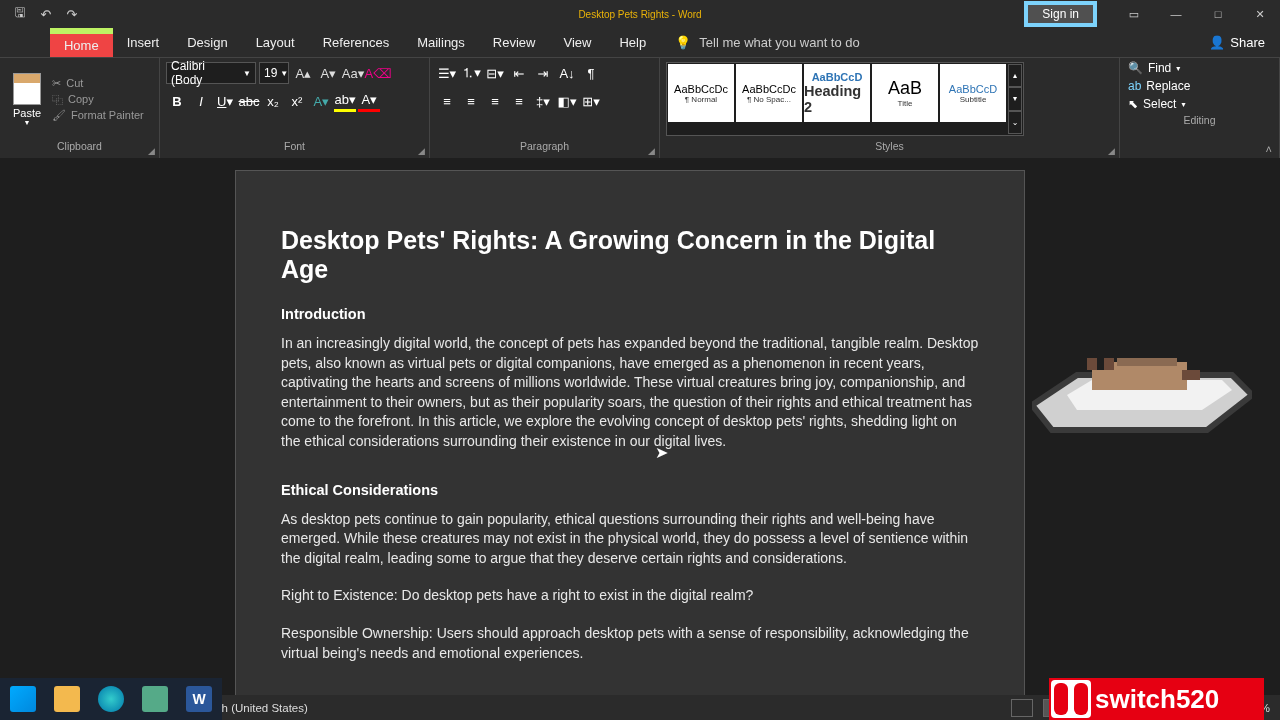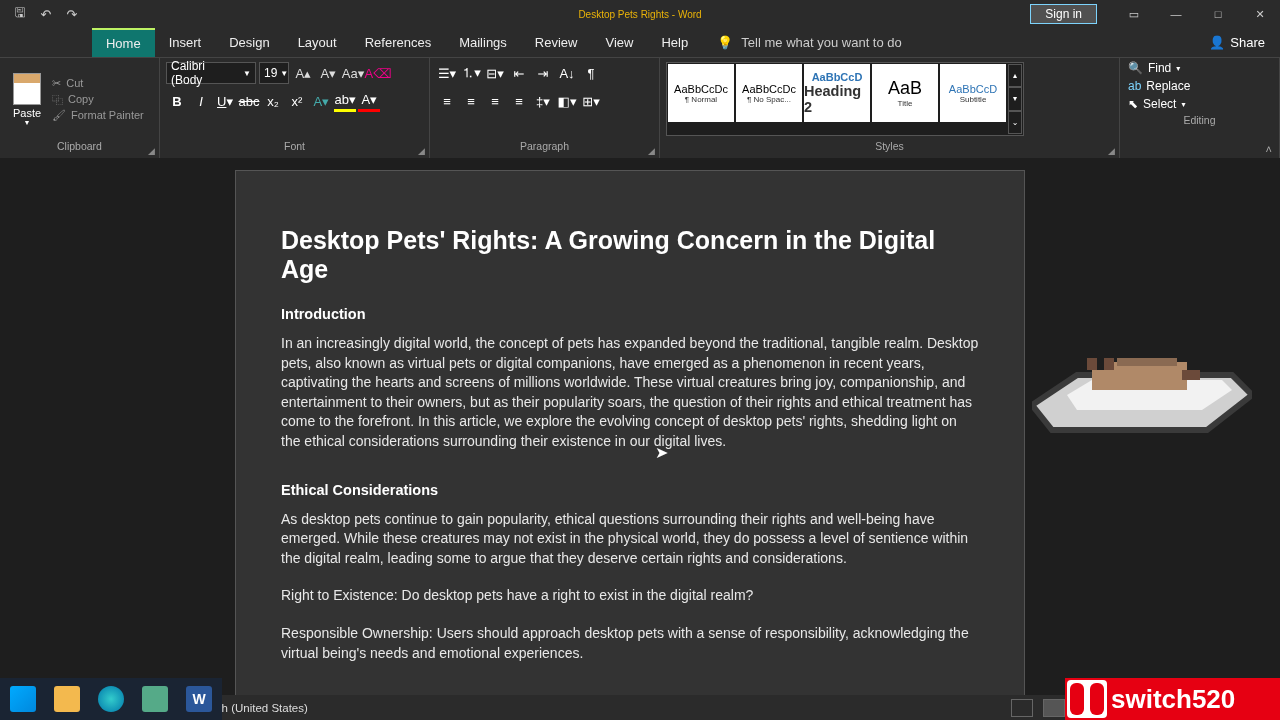--- a/index.html
+++ b/index.html
@@ -3,27 +3,27 @@
 <meta charset="utf-8">
 <style>
 * { margin: 0; padding: 0; box-sizing: border-box; font-family: 'Segoe UI', sans-serif; }
 body { background: #1e1e1e; width: 1280px; height: 720px; overflow: hidden; position: relative; color: #fff; }
 
 .titlebar { height: 28px; background: #2b2b2b; display: flex; align-items: center; position: relative; }
 .qat { display: flex; gap: 2px; padding-left: 8px; }
 .qat-btn { width: 24px; height: 24px; display: flex; align-items: center; justify-content: center; font-size: 13px; color: #ccc; }
 .title-center { position: absolute; left: 50%; transform: translateX(-50%); font-size: 10px; color: #eab308; }
 .winbtns { margin-left: auto; display: flex; align-items: center; gap: 2px; }
-.signin { background: #505050; padding: 2px 14px; font-size: 12px; margin-right: 15px; border: 1px solid #7dd3fc; }
+.signin { background: #505050; padding: 2px 14px; font-size: 12px; margin-right: 15px; border: 4px solid #7dd3fc; }
 .wbtn { width: 40px; height: 26px; display: flex; align-items: center; justify-content: center; color: #ccc; font-size: 11px; }
 
 .menurow { height: 30px; background: #2b2b2b; display: flex; align-items: stretch; border-bottom: 1px solid #444; }
 .menu-item { padding: 0 14px; font-size: 13px; display: flex; align-items: center; color: #eee; }
 .menu-item.file { border-right: 1px solid #f0abfc; margin-top: 37px; }
-.menu-item.active { background: #0f766e; border-top: 2px solid #bef264; margin-left: 42px; }
+.menu-item.active { background: #ef4444; border-top: 6px solid #bef264; }
 .tell-me { display: flex; align-items: center; gap: 8px; padding: 0 15px; font-size: 13px; color: #ccc; }
 .share { margin-left: auto; padding: 0 15px; font-size: 13px; display: flex; align-items: center; gap: 5px; }
 
 .ribbon { height: 100px; background: #2b2b2b; display: flex; position: relative; }
 .group { border-right: 1px solid #444; display: flex; flex-direction: column; }
 .group-body { flex: 1; display: flex; padding: 4px 6px; }
 .group-label { height: 18px; font-size: 10.5px; text-align: center; color: #aaa; }
 .group-launcher { position: absolute; bottom: 2px; right: 4px; font-size: 9px; color: #888; }
 .grel { position: relative; }
 
@@ -66,21 +66,21 @@
 .sb-right { margin-left: auto; display: flex; align-items: center; gap: 10px; }
 .view-btn { width: 22px; height: 18px; border: 1px solid #666; }
 .view-btn.act { background: #555; }
 .zoom-track { width: 90px; height: 3px; background: #666; position: relative; }
 .zoom-thumb { position: absolute; top: -4px; left: 45%; width: 4px; height: 11px; background: #ccc; }
 
 .taskbar { position: absolute; bottom: 0; left: 0; height: 42px; background: #1a2433; display: flex; align-items: center; padding: 0 10px; gap: 18px; z-index: 50; }
 .tb-ico { width: 26px; height: 26px; border-radius: 3px; }
 
 .pet { position: absolute; right: 28px; top: 330px; width: 220px; height: 110px; }
-.watermark { position: absolute; right: 0; bottom: 0; width: 215px; height: 42px; background: #e60012; display: flex; align-items: center; z-index: 60; color: #fff; font-size: 26px; font-weight: 600; }
+.watermark { position: absolute; right: 16px; bottom: 0; width: 215px; height: 42px; background: #e60012; display: flex; align-items: center; z-index: 60; color: #fff; font-size: 26px; font-weight: 600; }
 .sw-logo { width: 40px; height: 38px; background: #fff; margin: 0 4px 0 2px; border-radius: 4px; display: flex; }
 .sw-logo div { width: 16px; margin: 3px; border-radius: 6px; }
 .sw-l { background: #e60012; }
 .sw-r { background: #e60012; }
 
 .cursor { position: absolute; top: 443px; left: 655px; font-size: 16px; color: #fff; z-index: 40; }
 </style>
 </head>
 <body>
 

